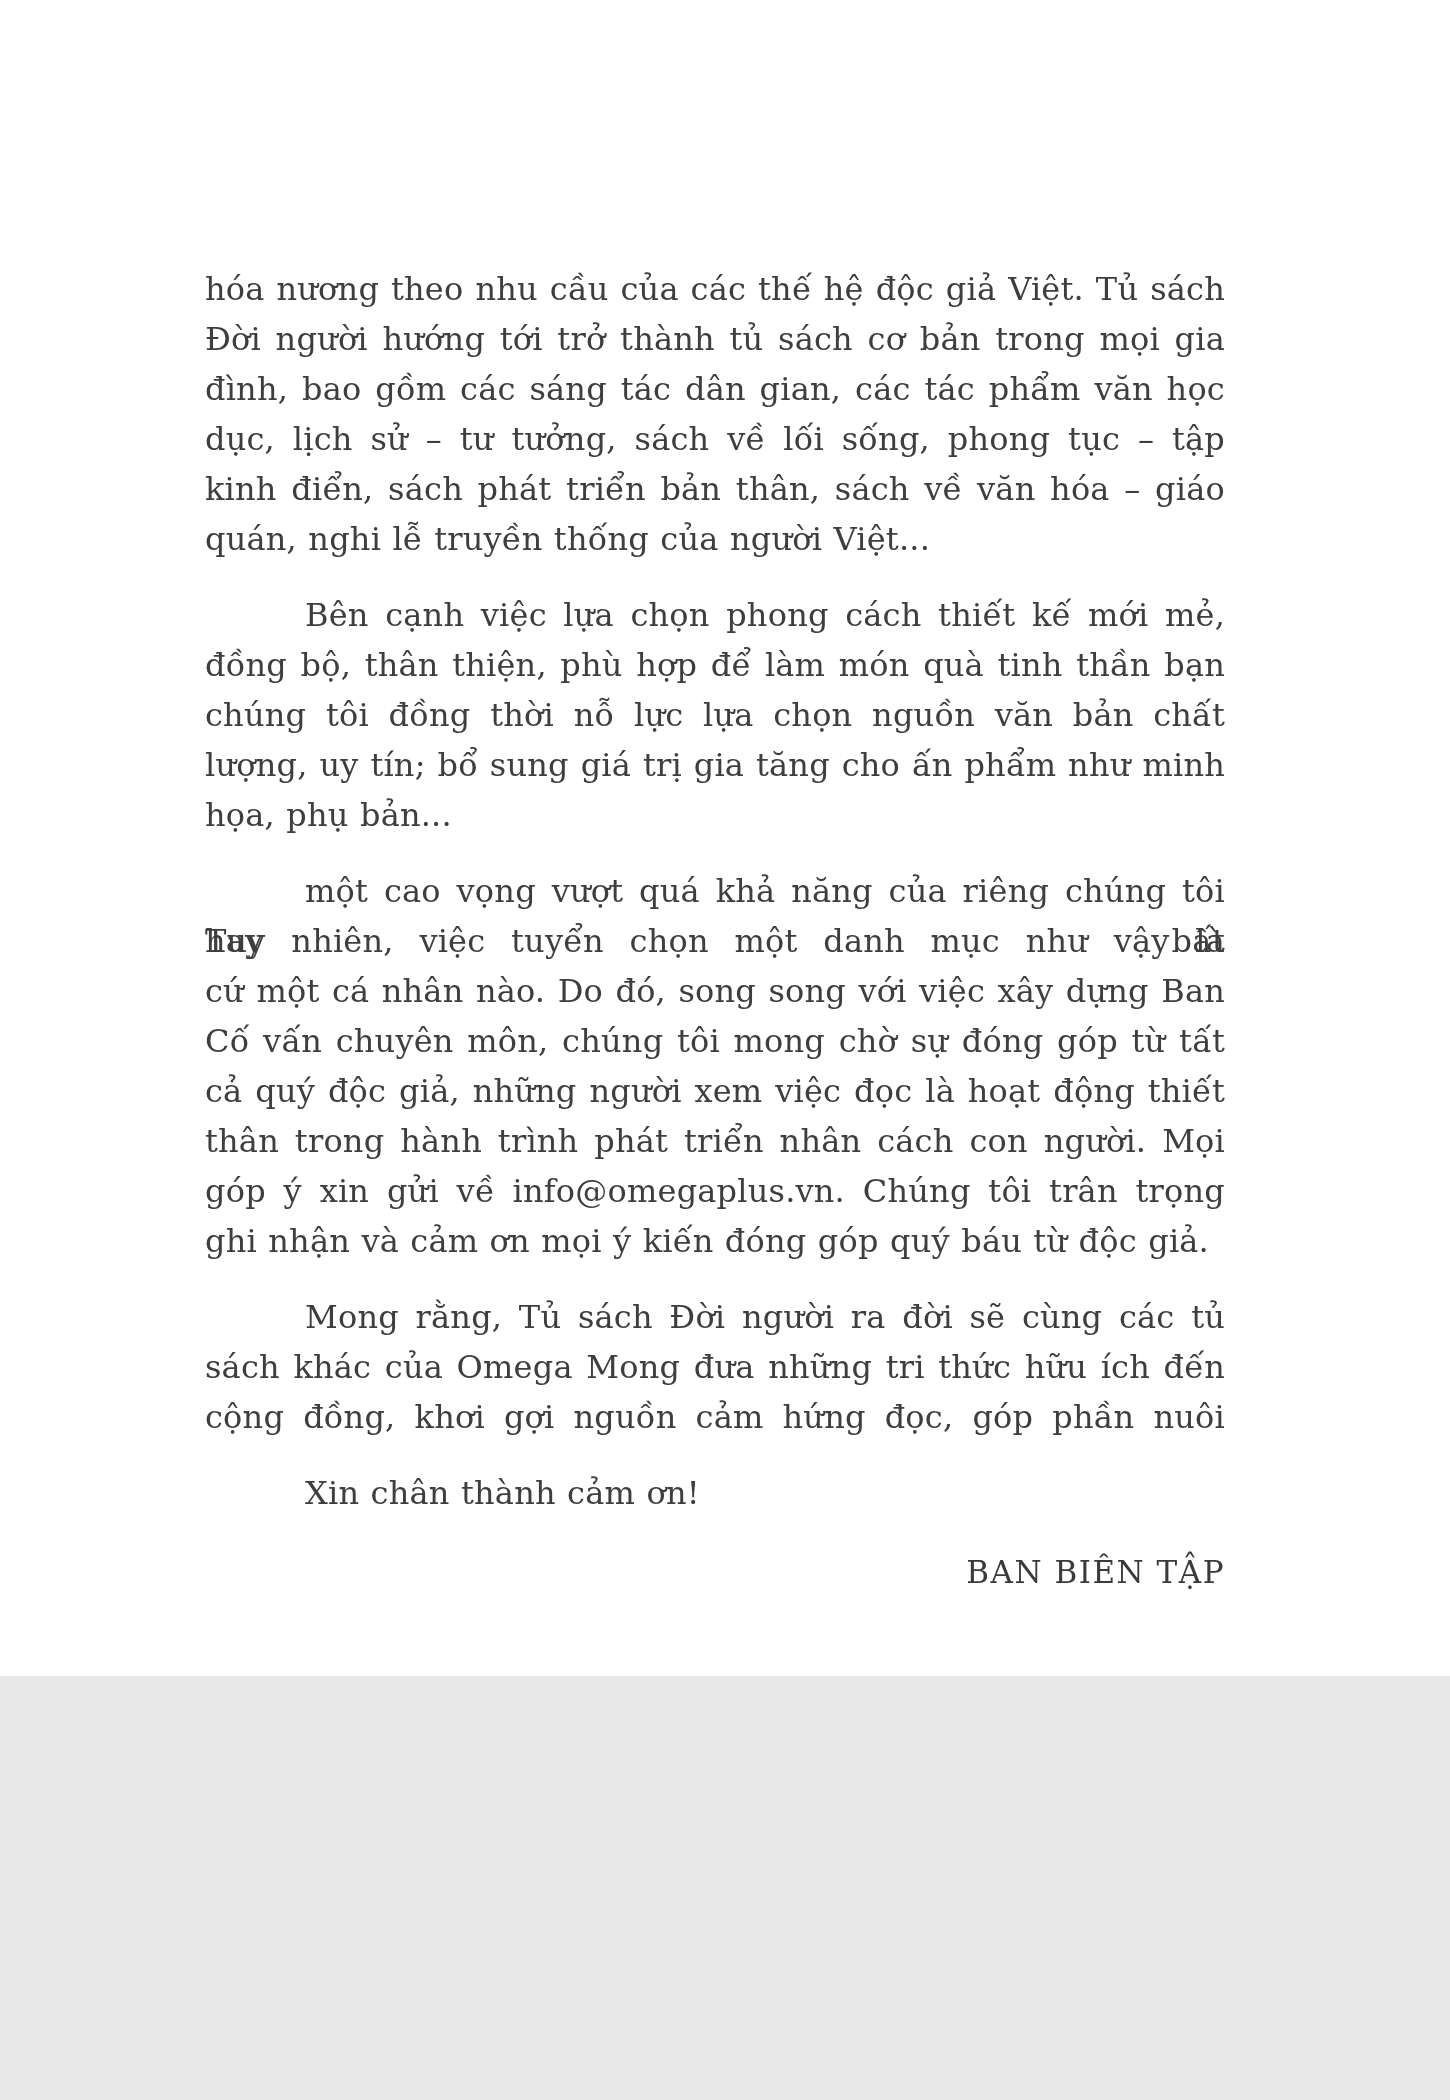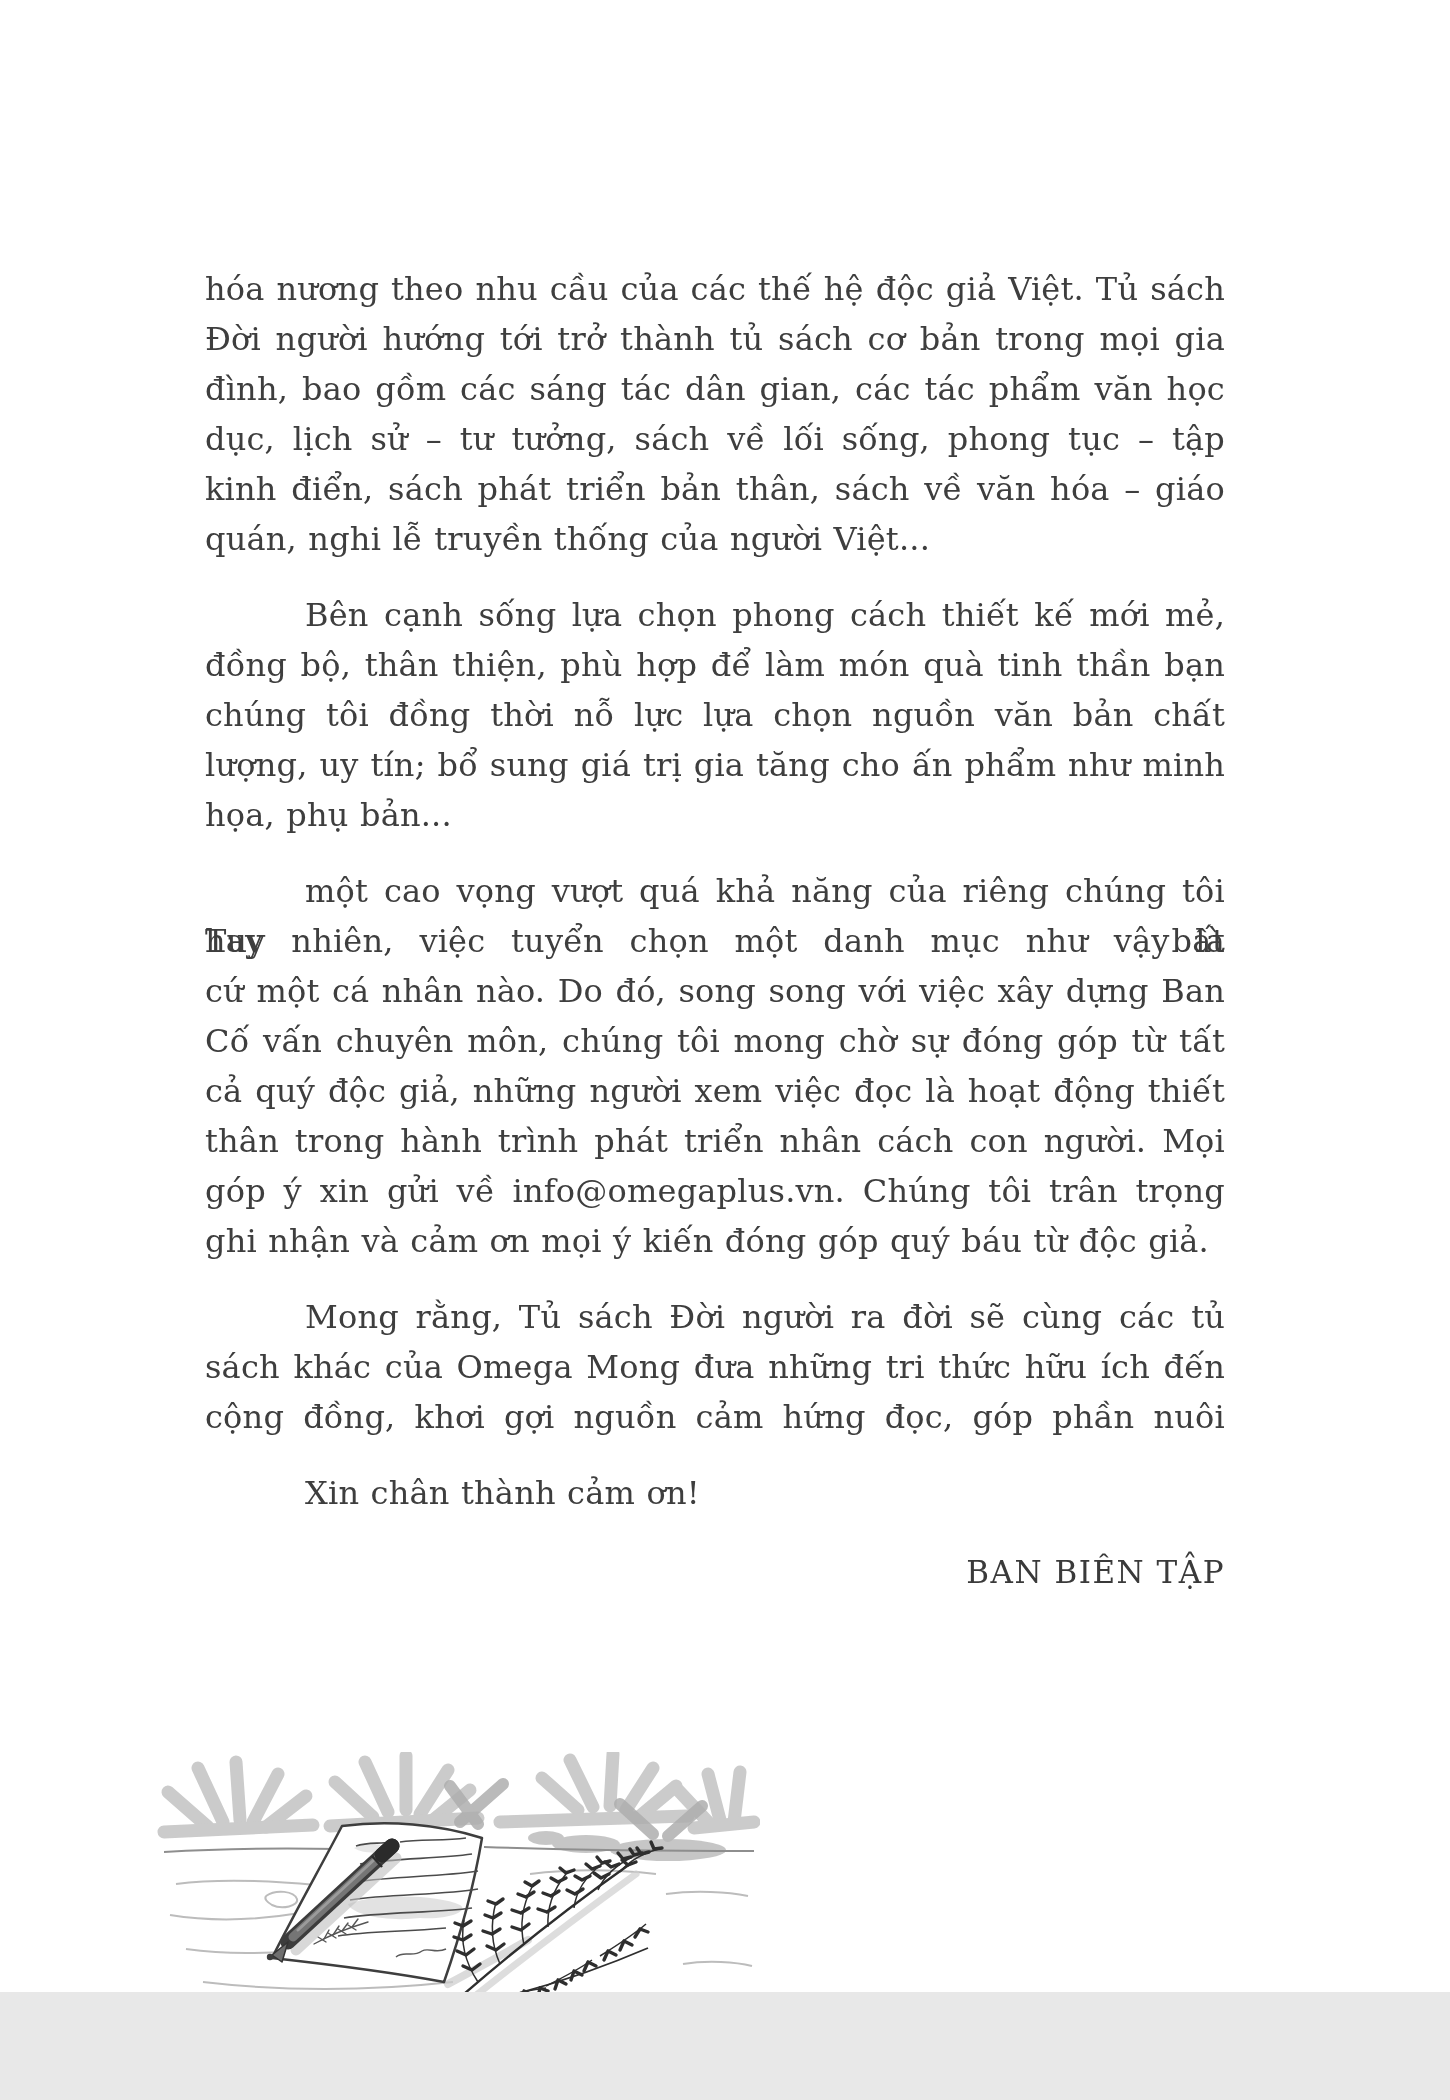--- a/index.html
+++ b/index.html
@@ -1,19 +1,19 @@
 <!DOCTYPE html>
 <html><head>
 <meta charset="utf-8">
 <style>
   html, body { margin: 0; padding: 0; background: #e8e8e8; }
   .page {
     position: relative;
     width: 1450px;
-    height: 1992px;
+    height: 1676px;
     margin: 0 auto;
     background: #ffffff;
     overflow: hidden;
     font-family: "DejaVu Serif", "Liberation Serif", serif;
     color: #3e3e3e;
   }
   .text-block {
     position: absolute;
     left: 205px;
     top: 264px;
@@ -61,21 +61,21 @@
     <div class="para">
       <div class="line">hóa nương theo nhu cầu của các thế hệ độc giả Việt. Tủ sách</div>
       <div class="line">Đời người hướng tới trở thành tủ sách cơ bản trong mọi gia</div>
       <div class="line">đình, bao gồm các sáng tác dân gian, các tác phẩm văn học</div>
       <div class="line">dục, lịch sử – tư tưởng, sách về lối sống, phong tục – tập</div>
       <div class="line">kinh điển, sách phát triển bản thân, sách về văn hóa – giáo</div>
       <div class="line lastline">quán, nghi lễ truyền thống của người Việt...</div>
     </div>
 
     <div class="para indent">
-      <div class="line">Bên cạnh sống lựa chọn phong cách thiết kế mới mẻ,</div>
+      <div class="line">Bên cạnh việc lựa chọn phong cách thiết kế mới mẻ,</div>
       <div class="line">đồng bộ, thân thiện, phù hợp để làm món quà tinh thần bạn</div>
       <div class="line">chúng tôi đồng thời nỗ lực lựa chọn nguồn văn bản chất</div>
       <div class="line">lượng, uy tín; bổ sung giá trị gia tăng cho ấn phẩm như minh</div>
       <div class="line lastline">họa, phụ bản...</div>
     </div>
 
     <div class="para indent">
       <div class="line">một cao vọng vượt quá khả năng của riêng chúng tôi hay bất</div>
       <div class="line">Tuy nhiên, việc tuyển chọn một danh mục như vậy là</div>
       <div class="line">cứ một cá nhân nào. Do đó, song song với việc xây dựng Ban</div>

